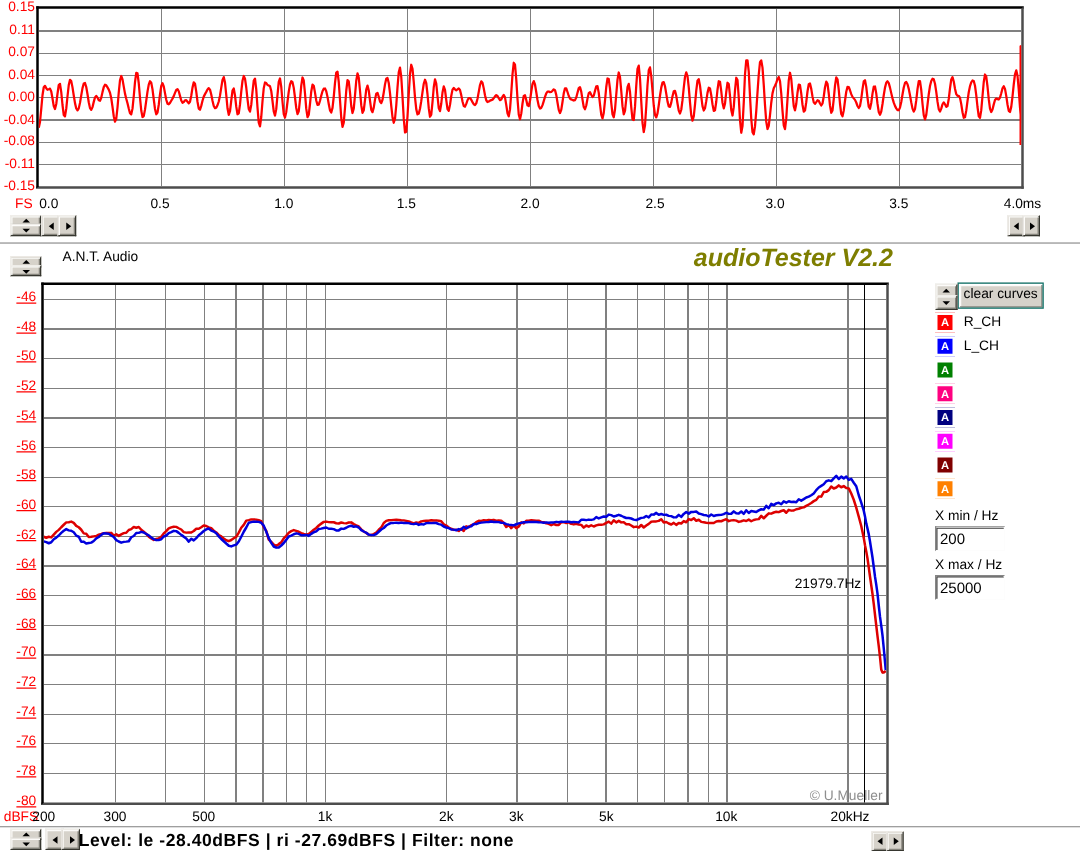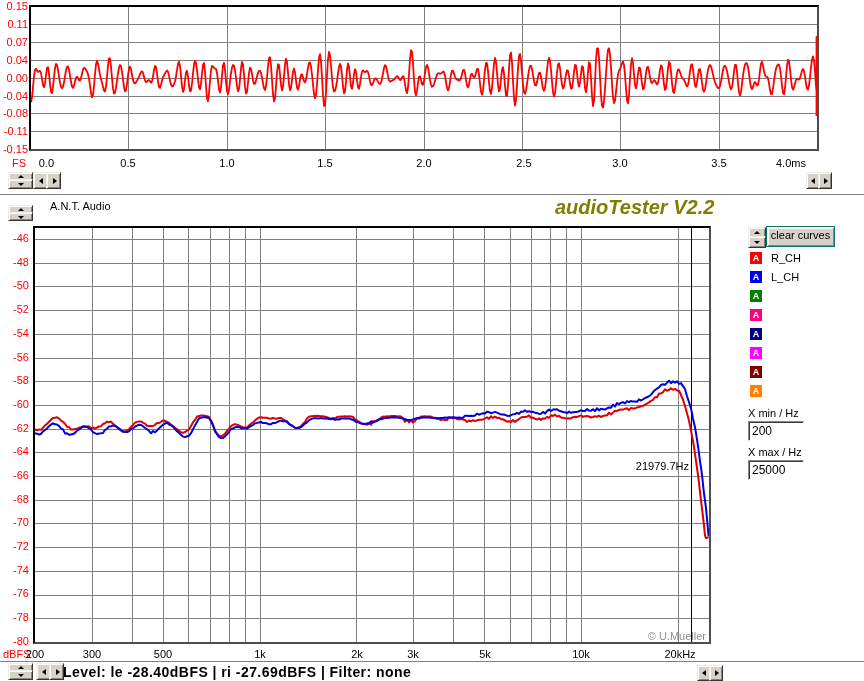--- a/index.html
+++ b/index.html
@@ -2,21 +2,21 @@
 <html><head><meta charset="utf-8">
 <style>
 html,body{margin:0;padding:0;background:#c0c0c0;}
 #app{position:relative;width:864px;height:681px;background:#ffffff;overflow:hidden;
  font-family:"Liberation Sans",sans-serif;font-size:11px;color:#000;}
 #app div{position:absolute;}
 .plot{background:#fff;border-top:2px solid #000;border-left:2px solid #000;
  border-right:2px solid #4d4d4d;border-bottom:2px solid #4d4d4d;
  box-shadow:2px 2px 0 #fff;}
 .ylab{left:0;width:28px;text-align:right;color:#f00;font-size:11px;line-height:12px;}
-.ylab2{left:0;width:29px;text-align:right;color:#f00;font-size:11px;line-height:12px;}
+.ylab2{left:0;width:29px;text-align:right;color:#f00;font-size:11px;line-height:12px;text-decoration:underline;}
 .xlab{top:157px;text-align:center;font-size:11px;}
 .xlab2{top:648px;text-align:center;font-size:11px;}
 .btn{background:#d6d2ca;border:1px solid;border-color:#efede9 #36362f #36362f #efede9;
  box-shadow:inset 1px 1px 0 #fcfbf9,inset -1px -1px 0 #87857d;}
 .btn>div{position:absolute;left:50%;top:50%;}
 .tri-up{margin:-2px 0 0 -3px;border-left:3px solid transparent;border-right:3px solid transparent;border-bottom:3px solid #000;width:0;height:0;}
 .tri-dn{margin:-1px 0 0 -3px;border-left:3px solid transparent;border-right:3px solid transparent;border-top:3px solid #000;width:0;height:0;}
 .tri-l{margin:-3px 0 0 -2px;border-top:3px solid transparent;border-bottom:3px solid transparent;border-right:4px solid #000;width:0;height:0;}
 .tri-r{margin:-3px 0 0 -1px;border-top:3px solid transparent;border-bottom:3px solid transparent;border-left:4px solid #000;width:0;height:0;}
 .sw{left:748px;width:12px;height:12px;border:2px solid #fff;color:#fff;
@@ -51,29 +51,29 @@
 <div class="ylab" style="top:0px">0.15</div>
     <div class="ylab" style="top:18px">0.11</div>
     <div class="ylab" style="top:36px">0.07</div>
     <div class="ylab" style="top:54px">0.04</div>
     <div class="ylab" style="top:72px">0.00</div>
     <div class="ylab" style="top:90px">-0.04</div>
     <div class="ylab" style="top:107px">-0.08</div>
     <div class="ylab" style="top:125px">-0.11</div>
     <div class="ylab" style="top:143px">-0.15</div>
 <div style="left:12px;top:157px;color:#f00;font-size:11px">FS</div>
-<div class="xlab" style="left:24px;width:30px;text-align:right">0.0</div>
+<div class="xlab" style="left:24px;width:30px;text-align:center">0.0</div>
     <div class="xlab" style="left:113px;width:30px">0.5</div>
     <div class="xlab" style="left:212px;width:30px">1.0</div>
     <div class="xlab" style="left:310px;width:30px">1.5</div>
     <div class="xlab" style="left:409px;width:30px">2.0</div>
     <div class="xlab" style="left:509px;width:30px">2.5</div>
     <div class="xlab" style="left:605px;width:30px">3.0</div>
     <div class="xlab" style="left:704px;width:30px">3.5</div>
-    <div class="xlab" style="left:776px;width:44px;text-align:left">4.0ms</div>
+    <div class="xlab" style="left:803px;width:44px;text-align:left">4.0ms</div>
 
 <div style="left:0;top:185px;width:864px;height:2px;background:#fff"></div>
 <div style="left:0;top:194px;width:864px;height:1px;background:#808080"></div>
 <div style="left:0;top:195px;width:864px;height:1px;background:#fff"></div>
 
 <div style="left:50px;top:200px;font-size:11px">A.N.T. Audio</div>
 <div style="left:555px;top:196px;font-size:20px;font-weight:bold;font-style:italic;color:#7e7e00;">audioTester V2.2</div>
 
 <div class="plot" style="left:33px;top:226px;width:674px;height:414px">
 <svg width="674" height="414">

